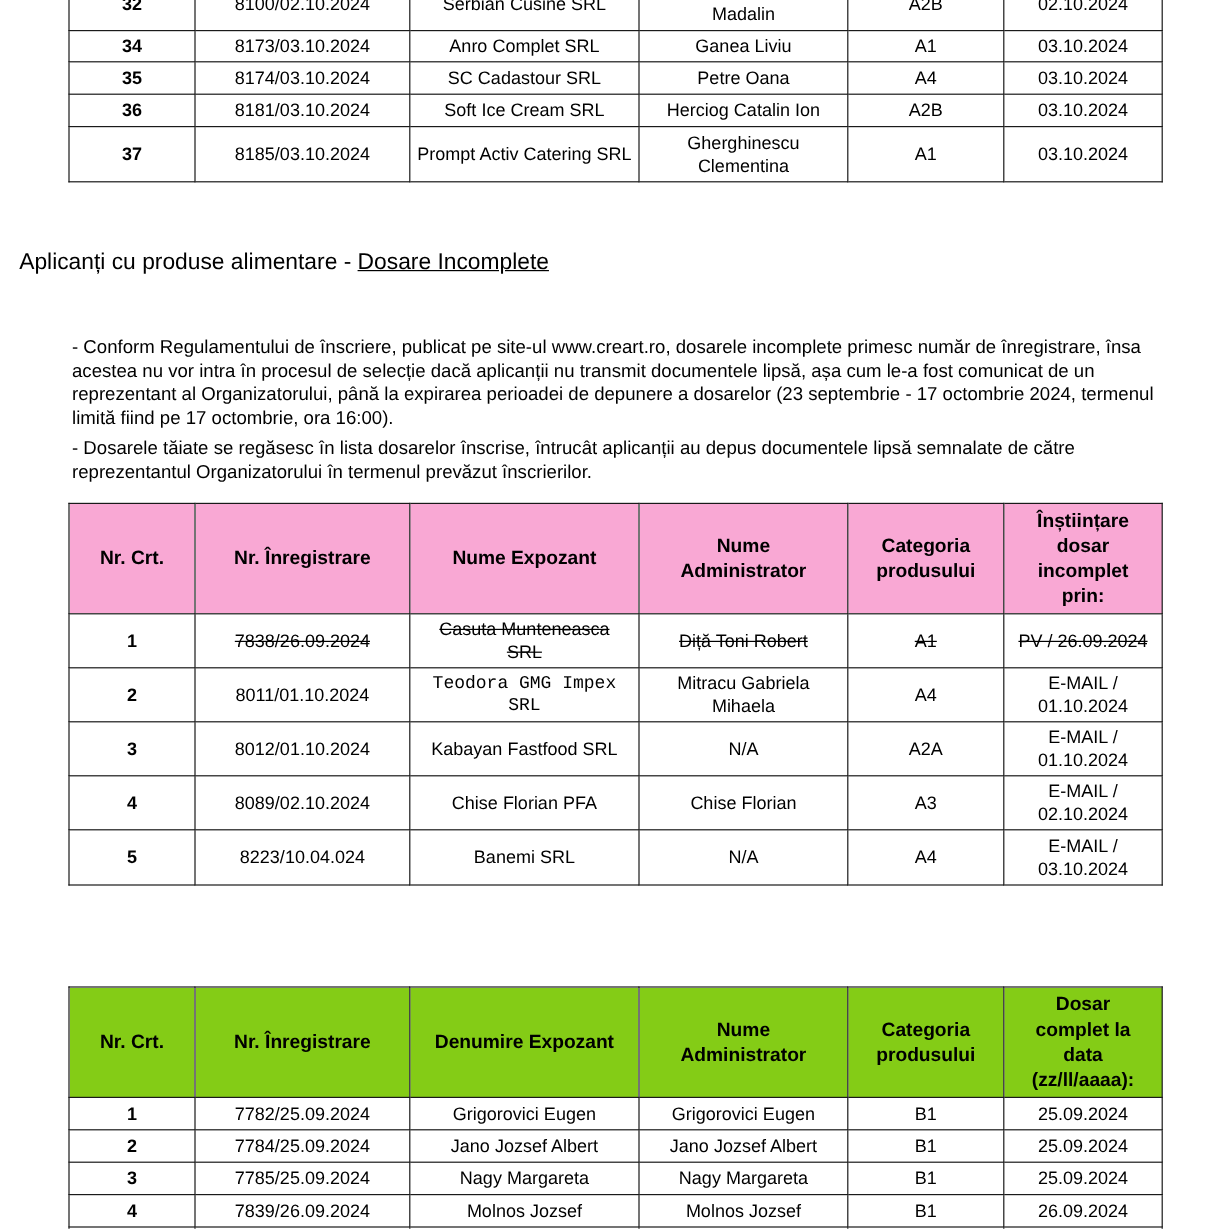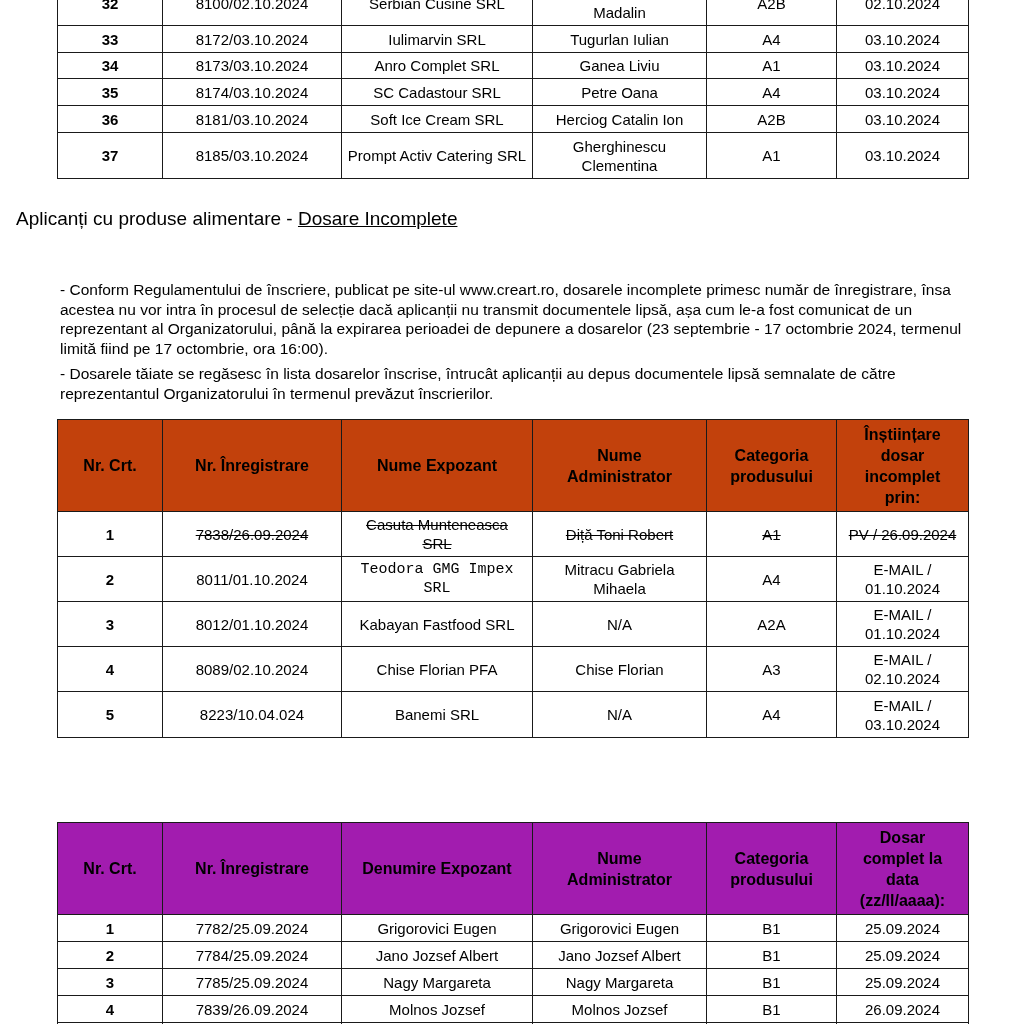--- a/index.html
+++ b/index.html
@@ -24,22 +24,22 @@
     table.grid td, table.grid th {
       border: 1.4px solid #1a1a1a;
       text-align: center;
       vertical-align: middle;
       padding: 0 3px;
       line-height: 19px;
       overflow: hidden;
     }
     table.grid th { font-weight: bold; font-size: 16px; line-height: 21px; }
     table.grid td.num { font-weight: bold; }
-    .blue th { background: #c2410c; }
-    .green th { background: #a21caf; }
+    .blue th { background: #f9a8d4; }
+    .green th { background: #84cc16; }
     .struck td { text-decoration: line-through; }
     .section-title {
       position: absolute;
       left: 16px;
       width: 1024px;
       text-align: left;
       font-weight: normal;
       font-size: 19px;
     }
     .section-title .u { text-decoration: underline; }
@@ -67,28 +67,20 @@
         <col style="width:132px">
     </colgroup>
     <tbody>
       <tr style="height:45px;">
         <td class="num">32</td>
         <td>8100/02.10.2024</td>
         <td>Serbian Cusine SRL</td>
         <td style="vertical-align:bottom;padding-bottom:3px;"><span>Madalin</span></td>
         <td>A2B</td>
         <td>02.10.2024</td>
-      </tr>
-      <tr style="height:27px;">
-        <td class="num">33</td>
-        <td>8172/03.10.2024</td>
-        <td>Iulimarvin SRL</td>
-        <td>Tugurlan Iulian</td>
-        <td>A4</td>
-        <td>03.10.2024</td>
       </tr>
       <tr style="height:26px;">
         <td class="num">34</td>
         <td>8173/03.10.2024</td>
         <td>Anro Complet SRL</td>
         <td>Ganea Liviu</td>
         <td>A1</td>
         <td>03.10.2024</td>
       </tr>
       <tr style="height:27px;">

